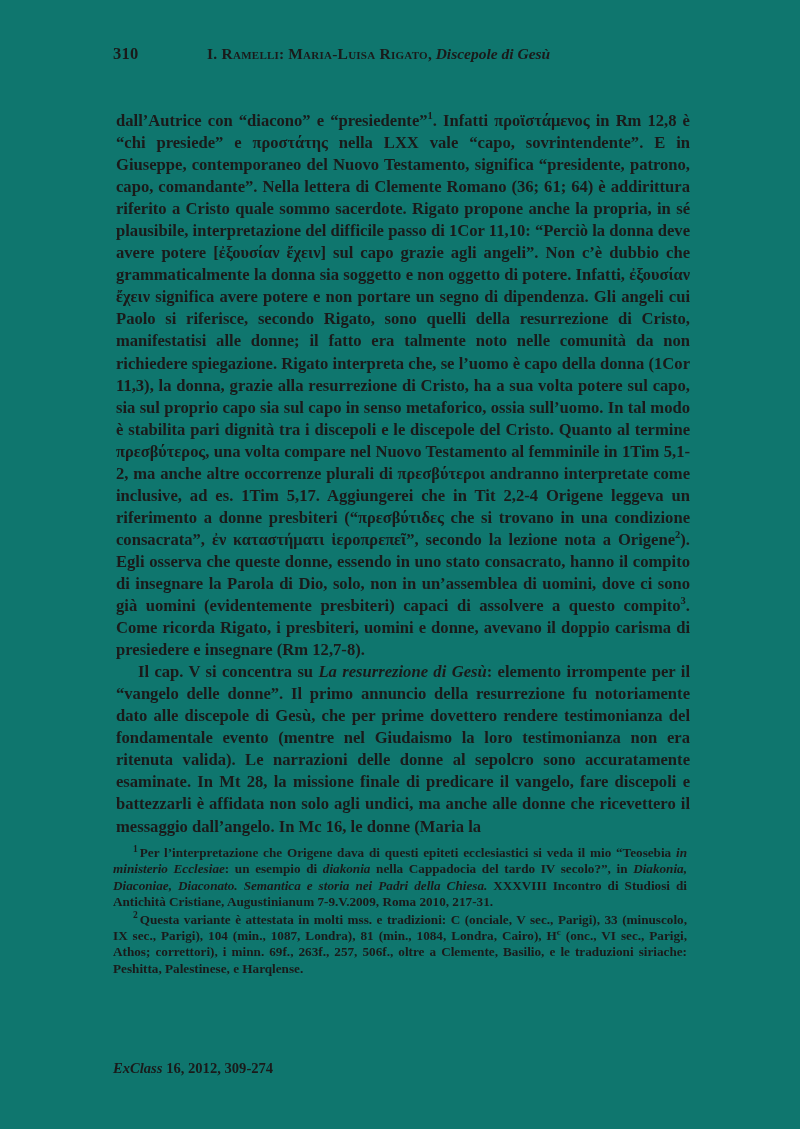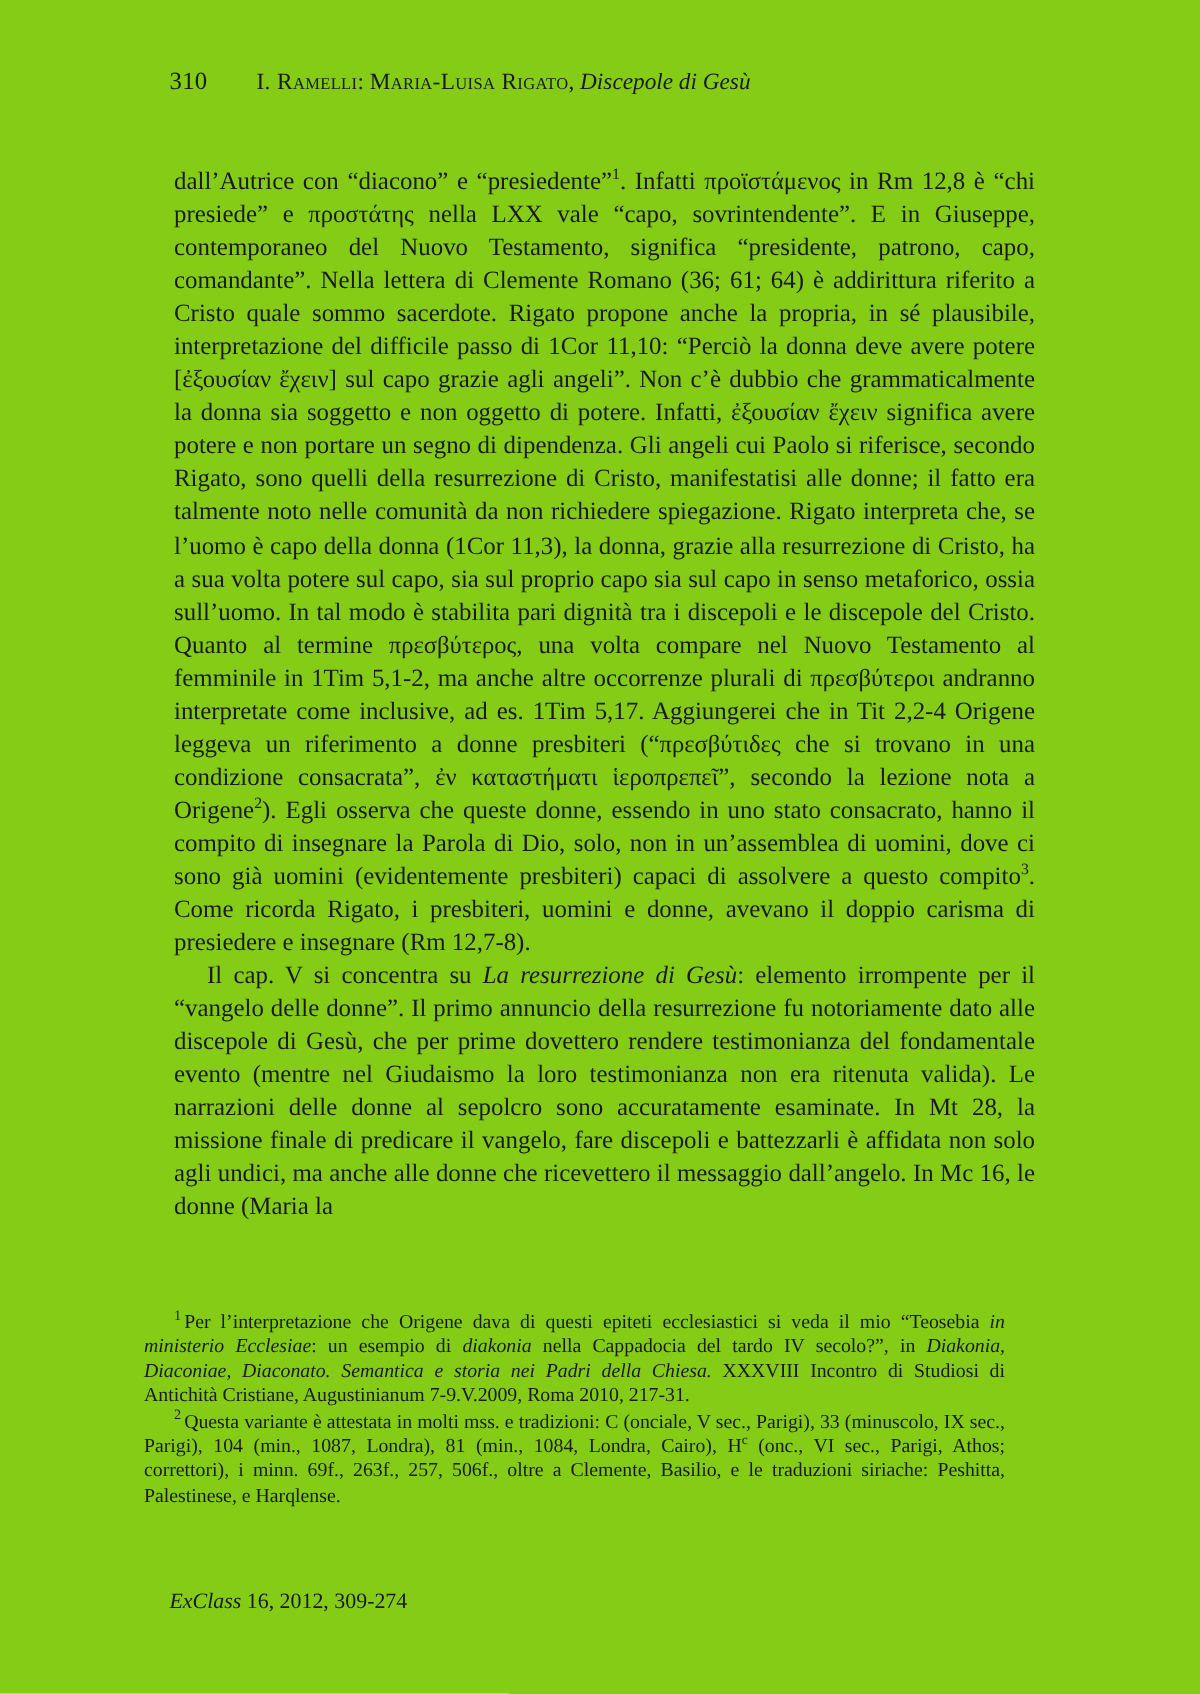--- a/index.html
+++ b/index.html
@@ -14,21 +14,22 @@
     font-family: "Liberation Serif", "DejaVu Serif", serif;
     color: #1a1a1a;
     overflow: hidden;
   }
 
   .page {
     position: absolute;
     left: 0; top: 0;
     width: 800px;
     height: 1129px;
-    background: #84cc16;
+    background: #0f766e;
+    font-weight: bold;
   }
 
   
   .running-head {
     position: absolute;
     left: 113px;
     top: 44px;
     width: 574px;
     height: 22px;
     display: flex;
@@ -38,20 +39,21 @@
   .folio {
     width: 58px;
     flex: none;
     font-size: 16.5px;
     letter-spacing: 0.2px;
   }
   .head-title {
     flex: 1;
     font-size: 15.5px;
     white-space: nowrap;
+    margin-left: 36px;
   }
   .smallcaps {
     font-variant: small-caps;
     letter-spacing: 0.25px;
   }
   .head-title .work {
     font-style: italic;
   }
 
   
@@ -77,24 +79,23 @@
   }
   sup.fn {
     font-size: 10.5px;
     vertical-align: super;
     line-height: 0;
   }
 
   
   .footnotes {
     position: absolute;
-    left: 96px;
+    left: 113px;
     top: 845px;
     width: 574px;
-    margin-top: 28px;
   }
   .footnote {
     margin: 0 0 0 0;
     font-size: 13.2px;
     line-height: 16.4px;
     text-align: justify;
     text-indent: 20px;
   }
   .footnote + .footnote { margin-top: 1px; }
   .footnote sup.fnum {

